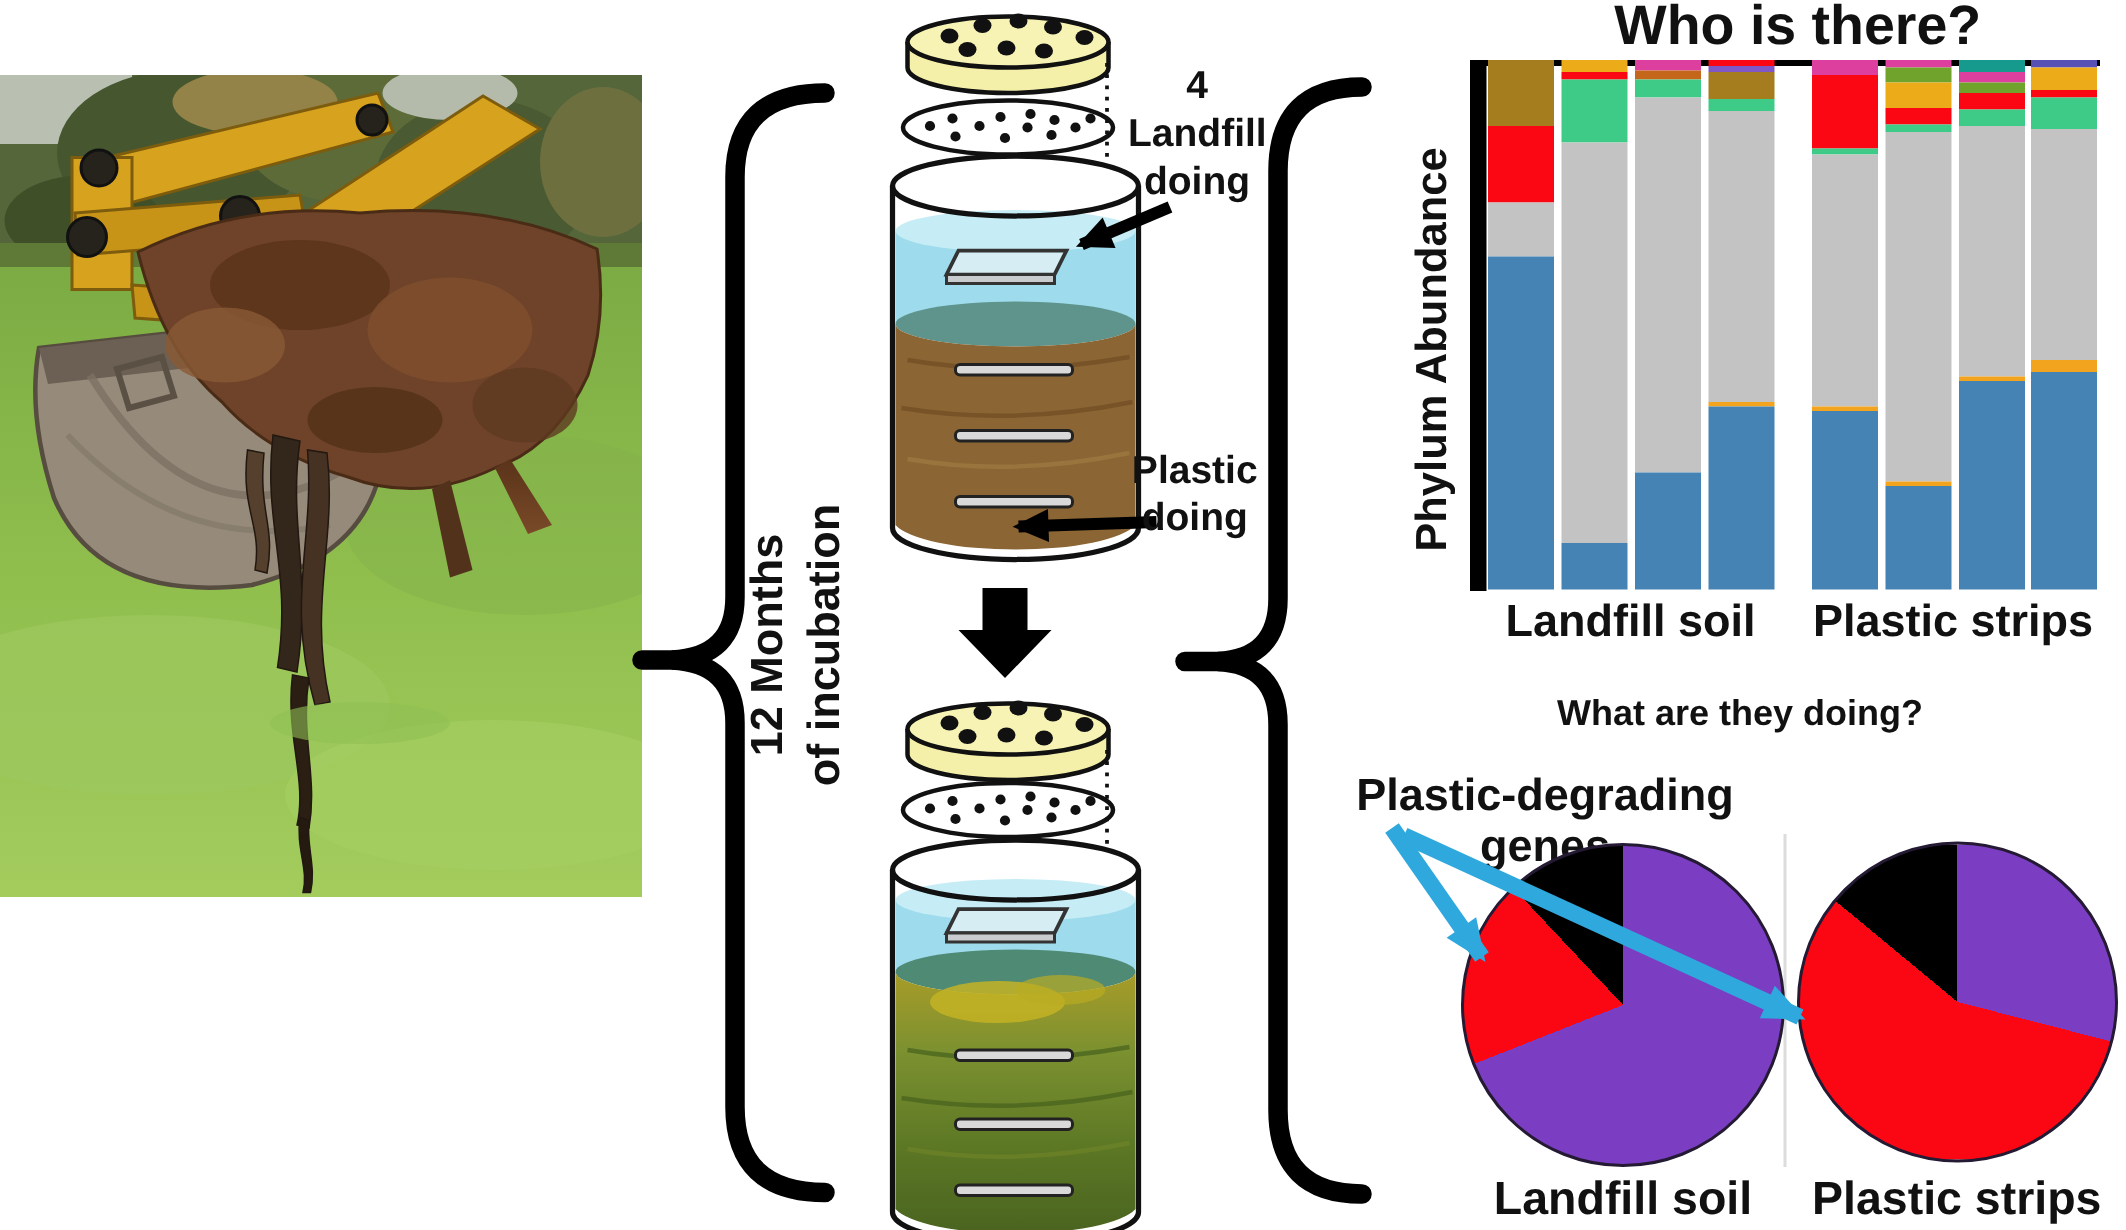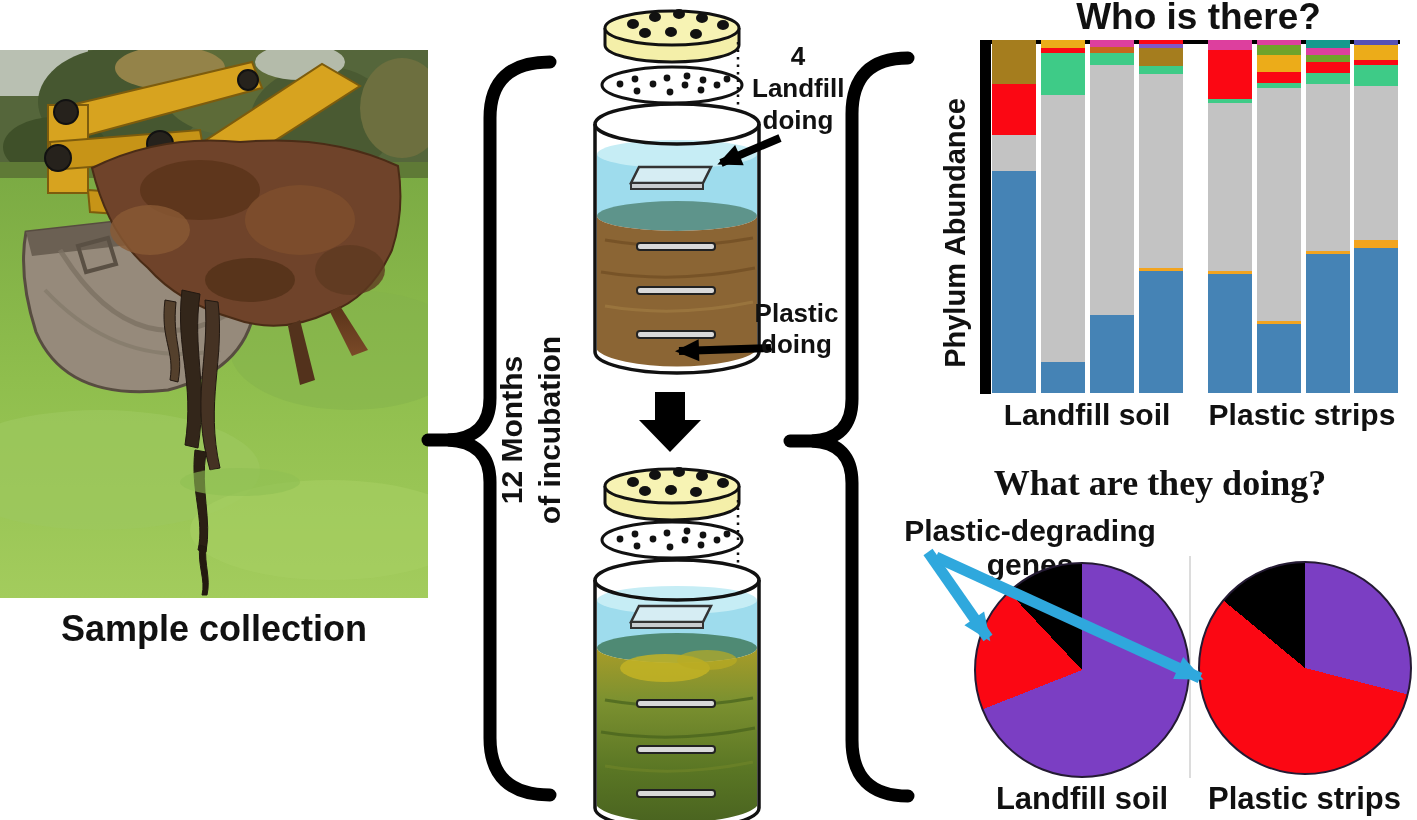--- a/index.html
+++ b/index.html
@@ -27,21 +27,21 @@
                   transform-origin:center; font-size:29px; }
   #axis-bar { left:980px; top:40px; width:11px; height:354px; background:#000; }
   #chart-topline { left:980px; top:40px; width:420px; height:4px; background:#000; }
   #bars { left:992px; top:40px; width:406px; height:353px; }
   .bar { position:absolute; top:0; width:44px; height:100%; display:flex; flex-direction:column; }
   .bar > div { width:100%; }
   #group-label-1 { left:980px; top:398px; width:214px; font-size:30px; }
   #group-label-2 { left:1196px; top:398px; width:212px; font-size:30px; }
 
   
-  #doing-title { left:930px; top:462px; width:460px; font-size:36px;font-family:Liberation Serif, serif; }
+  #doing-title { left:930px; top:462px; width:460px; font-size:24px; }
   #genes-label { left:860px; top:514px; width:340px; font-size:30px; }
   .pie { border-radius:50%; border:2px solid #241a33; }
   #pie1 { left:974px; top:562px; width:216px; height:216px; }
   #pie2 { left:1198px; top:561px; width:214px; height:214px; }
   #pie-divider { left:1189px; top:556px; width:2px; height:222px; background:#dcdcdc; }
   #pie1-label { left:974px; top:781px; width:216px; font-size:31px; }
   #pie2-label { left:1192px; top:781px; width:225px; font-size:31px; }
 
   #overlay { left:0; top:0; pointer-events:none; z-index:6; }
 </style>
@@ -120,21 +120,20 @@
 
     <g stroke="#221811" stroke-width="1">
       <path d="M165,250 C160,290 175,300 170,330 L178,332 C184,300 172,292 176,252 Z" fill="#54402c"></path>
       <path d="M182,240 C175,300 195,330 185,395 L198,398 C208,332 192,300 200,244 Z" fill="#33261a"></path>
       <path d="M205,250 C210,310 190,350 210,420 L220,418 C205,352 225,310 218,252 Z" fill="#453223"></path>
       <path d="M195,400 C190,440 205,470 198,500 L206,502 C212,468 200,440 206,402 Z" fill="#2b1f14"></path>
       <path d="M200,495 C197,515 206,530 202,545 L207,545 C211,528 204,514 206,497 Z" fill="#241a10"></path>
     </g>
     <ellipse cx="240" cy="432" rx="60" ry="14" fill="#8fbf54" opacity="0.6"></ellipse>
   </svg>
-  <div id="photo-caption" class="abs ctr">Sample collection</div>
 
   <div id="incubation" class="abs ctr">
     <div>12 Months</div>
     <div>of incubation</div>
   </div>
 
   <svg id="jar-svg" class="abs" width="280" height="820" viewBox="0 0 280 820">
     <defs>
       <marker id="ahBlack" markerUnits="userSpaceOnUse" markerWidth="30" markerHeight="28" refX="22" refY="13" orient="auto">
         <path d="M2,2 L26,13 L2,24 Z" fill="#000"></path>

